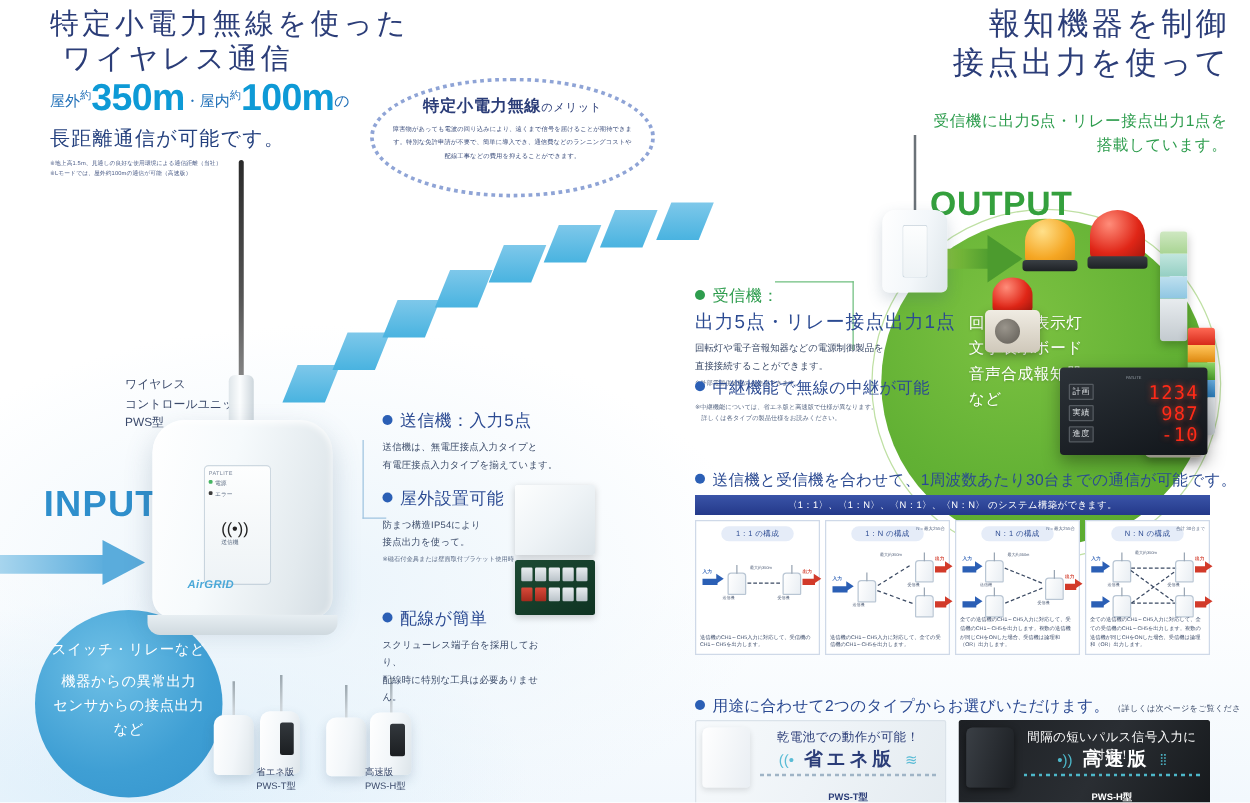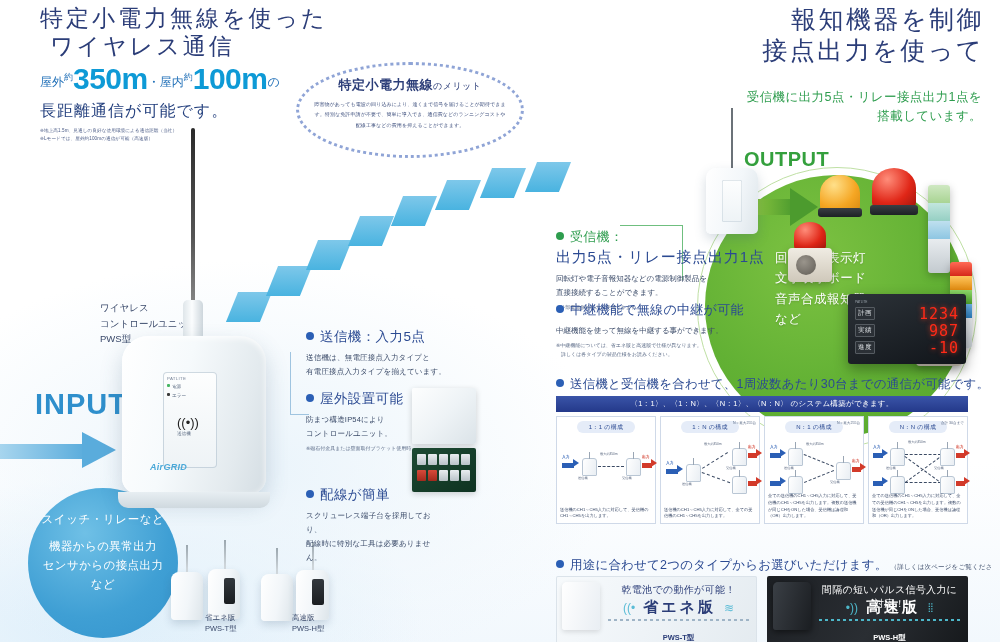--- a/index.html
+++ b/index.html
@@ -115,21 +115,21 @@
   .term{width:9px;height:11px;background:linear-gradient(180deg,#e9edf0,#b9c2c8);border-radius:1px;}
   .term.r{background:linear-gradient(180deg,#d84a3a,#a32a1d);}
 
   
   .gcircle{position:absolute;left:705px;top:175px;width:262px;height:262px;border-radius:50%;
     background:radial-gradient(circle at 40% 32%,#7dc242 0%,#62b134 55%,#55a52c 100%);}
   .gcircle-ring{position:absolute;left:697px;top:167px;width:278px;height:278px;border-radius:50%;
     border:1px solid #bfe0a4;}
   .gtext{position:absolute;left:775px;top:248px;font-size:12.5px;color:#fff;line-height:1.62;
     letter-spacing:.5px;text-shadow:0 1px 2px rgba(0,0,0,.18);}
-  .out-lbl{position:absolute;left:744px;top:148px;font-size:20px;font-weight:bold;color:#34a03d;
+  .out-lbl{position:absolute;left:744px;top:148px;font-size:27px;font-weight:bold;color:#34a03d;
     letter-spacing:.5px;}
   .out-arrow{position:absolute;left:752px;top:188px;width:66px;height:38px;}
   .out-arrow .shaft{position:absolute;left:0;top:11px;width:42px;height:16px;
     background:linear-gradient(90deg,#8cc63f,#4c9b2e);}
   .out-arrow .head{position:absolute;left:38px;top:0;width:0;height:0;
     border-top:19px solid transparent;border-bottom:19px solid transparent;
     border-left:28px solid #4c9b2e;}
   .rx-ant{position:absolute;left:731px;top:108px;width:2px;height:62px;background:#6b7278;}
   .rx-body{position:absolute;left:706px;top:168px;width:52px;height:66px;border-radius:10px 10px 5px 5px;
     background:linear-gradient(105deg,#ffffff,#f3f7fa 55%,#dde5ea);
@@ -146,21 +146,21 @@
     box-shadow:0 3px 8px rgba(0,0,0,.25);}
   .tseg{height:18px;}
   .horn{position:absolute;border-radius:4px;
     background:linear-gradient(180deg,#f0ece3,#cfc8ba);box-shadow:0 3px 8px rgba(0,0,0,.25);}
   .horn .mouth{position:absolute;left:8px;top:7px;width:20px;height:20px;border-radius:50%;
     background:radial-gradient(circle at 40% 35%,#9a958c,#5f5b54);}
 
   
   .ledboard{position:absolute;left:848px;top:294px;width:118px;height:70px;border-radius:3px;
     background:linear-gradient(160deg,#2c3238,#11151a);
-    box-shadow:0 5px 14px rgba(0,0,0,.35);padding:6px 7px;box-sizing:border-box;}
+    box-shadow:0 5px 14px rgba(0,0,0,.35);padding:6px 7px;box-sizing:border-box;text-align:center;}
   .ledrow{display:flex;align-items:center;justify-content:space-between;height:17px;}
   .ledlab{font-size:6.5px;color:#dfe3e6;background:#2b3036;border:.5px solid #555b61;
     padding:1px 2px;border-radius:1px;letter-spacing:.5px;}
   .ledval{font-family:"DejaVu Sans Mono","Liberation Mono",monospace;font-size:15px;color:#ff2a18;
     letter-spacing:1px;text-shadow:0 0 5px rgba(255,60,30,.85);}
   .ledtop{font-size:3.2px;color:#97a0a8;margin-bottom:1px;}
 
   
   .rblk{position:absolute;}
   .rblk .h{font-size:13px;color:#2b4a92;letter-spacing:.3px;white-space:nowrap;}
@@ -321,21 +321,21 @@
 
   <div class="bul" style="left:306px;top:328px;width:210px;">
     <div class="h"><span class="dot"></span><span>送信機：入力5点</span></div>
     <div class="b" style="white-space:pre-line">送信機は、無電圧接点入力タイプと
 有電圧接点入力タイプを揃えています。</div>
   </div>
 
   <div class="bul" style="left:306px;top:390px;width:130px;">
     <div class="h"><span class="dot"></span><span>屋外設置可能</span></div>
     <div class="b" style="white-space:pre-line">防まつ構造IP54により
-コントロールユニット。</div>
+接点出力を使って。</div>
     <div class="n">※磁石付金具または壁面取付ブラケット使用時</div>
   </div>
   <div class="photo unitimg" style="left:412px;top:388px;width:64px;height:56px;"></div>
 
   <div class="bul" style="left:306px;top:448px;width:130px;margin-top:38px;">
     <div class="h"><span class="dot"></span><span>配線が簡単</span></div>
     <div class="b" style="white-space:pre-line">スクリューレス端子台を採用しており、
 配線時に特別な工具は必要ありません。</div>
   </div>
   <div class="photo board" style="left:412px;top:448px;width:64px;height:44px;">
@@ -427,21 +427,20 @@
   <div class="rblk" style="left:556px;top:228px;width:250px;">
     <div class="h green"><span class="dot g"></span><span>受信機：</span></div>
     <div class="h2">出力5点・リレー接点出力1点</div>
     <div class="b" style="white-space:pre-line">回転灯や電子音報知器などの電源制御製品を
 直接接続することができます。</div>
     <div class="n">※外部電源併給時のみ使用できます。</div>
   </div>
 
   <div class="rblk" style="left:556px;top:300px;width:260px;">
     <div class="h"><span class="dot b"></span><span>中継機能で無線の中継が可能</span></div>
-    <div class="b">中継機能を使って無線を中継する事ができます。</div>
     <div class="n" style="white-space:pre-line">※中継機能については、省エネ版と高速版で仕様が異なります。
 　詳しくは各タイプの製品仕様をお読みください。</div>
   </div>
 
   <div class="syshead"><span class="dot"></span><span>送信機と受信機を合わせて、1周波数あたり30台までの通信が可能です。</span></div>
   <div class="sysbar">〈1：1〉、〈1：N〉、〈N：1〉、〈N：N〉 のシステム構築ができます。</div>
 
   <div class="sysgrid">
 
     <div class="syscell">

